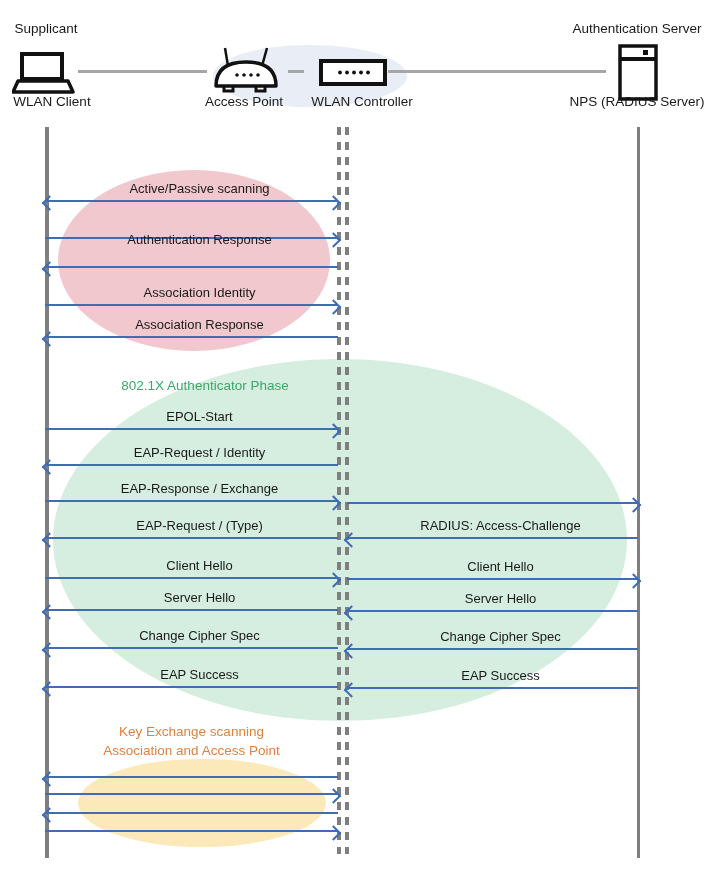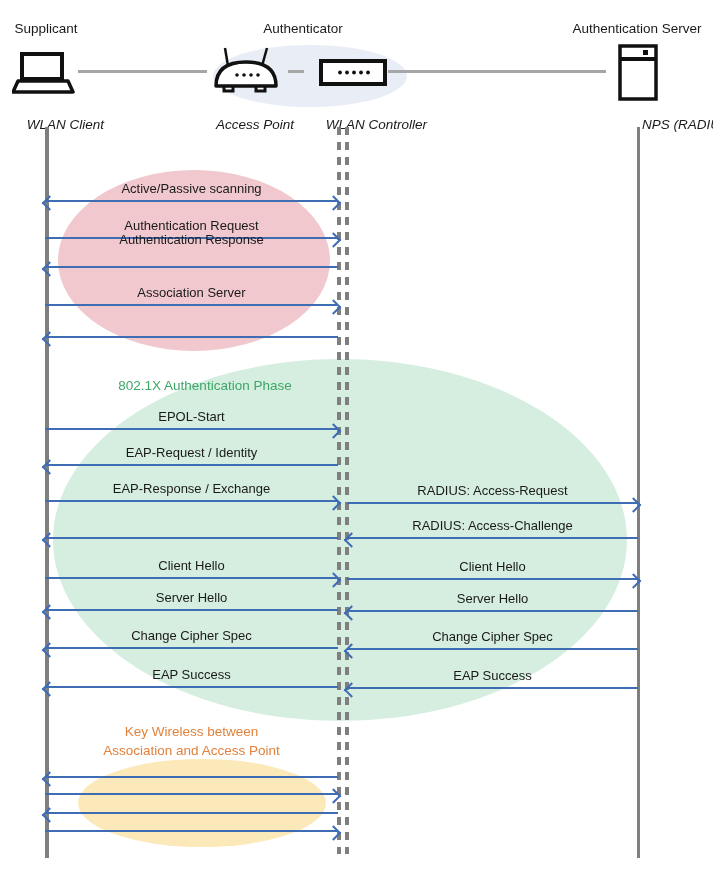--- a/index.html
+++ b/index.html
@@ -7,61 +7,60 @@
     --phase2-title:#3DA768; --phase2-ellipse:#D5EEDF;
     --phase3-title:#E0813C; --phase3-ellipse:#FCE9BA;
     --arrow:#3E6DB3; --lifeline:#7F7F7F; --connector:#A6A6A6;
     --authenticator-halo:#E9EDF6; --text:#1A1A1A;
   }
   html,body{margin:0;padding:0;background:#fff;}
   .canvas{position:relative;width:713px;height:875px;background:#fff;
           font-family:"Liberation Sans", sans-serif;color:var(--text);overflow:hidden;}
   .abs{position:absolute;}
   .hdr{position:absolute;top:20px;height:18px;font-size:13.5px;text-align:center;line-height:18px;}
-  .devlbl{position:absolute;top:116px;height:18px;font-size:13.5px;text-align:right;line-height:18px;font-style:italic;}
+  .devlbl{position:absolute;top:93px;height:18px;font-size:13.5px;text-align:center;line-height:18px;}
   .ellipse{position:absolute;border-radius:50%;}
   .halo{left:213px;top:45px;width:194px;height:62px;background:var(--authenticator-halo);}
   .e1{left:58px;top:170px;width:272px;height:181px;background:var(--phase1-ellipse);}
   .e2{left:53px;top:359px;width:574px;height:362px;background:var(--phase2-ellipse);}
   .e3{left:78px;top:759px;width:248px;height:88px;background:var(--phase3-ellipse);}
   .lifeline{position:absolute;top:127px;height:731px;background:var(--lifeline);}
   .ll-left{left:45px;width:4px;}
   .ll-right{left:637px;width:3px;}
   .dash{position:absolute;top:127px;height:727px;width:4px;
         background:repeating-linear-gradient(to bottom,var(--lifeline) 0 8px,transparent 8px 15px);}
   .d1{left:337px;} .d2{left:345px;}
   .connector{position:absolute;top:70px;height:3px;background:var(--connector);}
   .arrow{position:absolute;height:0;border-top:2px solid var(--arrow);}
   .span-l{left:45px;width:293px;}
   .span-r{left:347px;width:291px;}
   .h{position:absolute;width:9px;height:9px;top:1px;
      border-left:2px solid var(--arrow);border-bottom:2px solid var(--arrow);}
   .h.l{left:-1px;transform:translateY(-50%) rotate(45deg);}
   .h.r{right:-1px;transform:translateY(-50%) rotate(225deg);}
-  .lbl{position:absolute;height:16px;line-height:16px;font-size:13px;text-align:center;color:var(--text);white-space:nowrap;}
+  .lbl{position:absolute;height:16px;line-height:16px;font-size:13px;text-align:center;color:var(--text);white-space:nowrap;padding-left:8px;}
   .lbl-l{left:45px;width:293px;}
   .lbl-r{left:347px;width:291px;}
   .title{position:absolute;font-size:13.5px;text-align:center;line-height:17px;}
   .t1{left:45px;width:290px;top:147px;color:var(--phase1-title);}
   .t2{left:60px;width:290px;top:377px;color:var(--phase2-title);}
   .t3{left:45px;width:293px;top:722px;line-height:19px;color:var(--phase3-title);}
   svg{display:block;}
 </style>
 </head>
 <body>
 
 <div class="canvas">
 
   <div class="ellipse halo"></div>
   <div class="ellipse e1"></div>
   <div class="ellipse e2"></div>
   <div class="ellipse e3"></div>
 
   <div class="hdr" style="left:0;width:92px">Supplicant</div>
-  <div class="hdr" style="left:208px;width:190px">Authenticator</div>
   <div class="hdr" style="left:497px;width:280px">Authentication Server</div>
 
   <div class="connector" style="left:78px;width:129px"></div>
   <div class="connector" style="left:288px;width:16px"></div>
   <div class="connector" style="left:388px;width:218px"></div>
 
   <div class="abs" style="left:12px;top:52px">
     <svg width="64" height="44" viewBox="0 0 64 44">
       <rect x="10" y="2" width="40" height="25" fill="#fff" stroke="#111" stroke-width="4"></rect>
       <path d="M6 29 L56 29 L61 40 L1 40 Z" fill="#fff" stroke="#111" stroke-width="3.5" stroke-linejoin="round"></path>
@@ -108,56 +107,57 @@
   <div class="dash d2"></div>
   <div class="lifeline ll-right"></div>
 
 
   <div class="lbl lbl-l" style="top:181px">Active/Passive scanning</div>
   <div class="arrow span-l" style="top:200px">
       <i class="h l"></i>
       <i class="h r"></i>
     </div>
 
-  <div class="lbl lbl-l" style="top:218px">Authentication Request</div>
   <div class="arrow span-l" style="top:237px">
       <i class="h r"></i>
     </div>
 
   <div class="lbl lbl-l" style="top:232px">Authentication Response</div>
   <div class="arrow span-l" style="top:266px">
       <i class="h l"></i>
     </div>
 
-  <div class="lbl lbl-l" style="top:285px">Association Server</div>
+  <div class="lbl lbl-l" style="top:285px">Association Identity</div>
   <div class="arrow span-l" style="top:304px">
       <i class="h r"></i>
     </div>
 
+  <div class="lbl lbl-l" style="top:317px">Association Response</div>
   <div class="arrow span-l" style="top:336px">
       <i class="h l"></i>
     </div>
 
-  <div class="title t2">802.1X Authentication Phase</div>
+  <div class="title t2">802.1X Authenticator Phase</div>
 
   <div class="lbl lbl-l" style="top:409px">EPOL-Start</div>
   <div class="arrow span-l" style="top:428px">
       <i class="h r"></i>
     </div>
 
   <div class="lbl lbl-l" style="top:445px">EAP-Request / Identity</div>
   <div class="arrow span-l" style="top:464px">
       <i class="h l"></i>
     </div>
 
   <div class="lbl lbl-l" style="top:481px">EAP-Response / Exchange</div>
   <div class="arrow span-l" style="top:500px">
       <i class="h r"></i>
     </div>
 
+  <div class="lbl lbl-l" style="top:518px">EAP-Request / (Type)</div>
   <div class="arrow span-l" style="top:537px">
       <i class="h l"></i>
     </div>
 
   <div class="lbl lbl-l" style="top:558px">Client Hello</div>
   <div class="arrow span-l" style="top:577px">
       <i class="h r"></i>
     </div>
 
   <div class="lbl lbl-l" style="top:590px">Server Hello</div>
@@ -168,21 +168,20 @@
   <div class="lbl lbl-l" style="top:628px">Change Cipher Spec</div>
   <div class="arrow span-l" style="top:647px">
       <i class="h l"></i>
     </div>
 
   <div class="lbl lbl-l" style="top:667px">EAP Success</div>
   <div class="arrow span-l" style="top:686px">
       <i class="h l"></i>
     </div>
 
-  <div class="lbl lbl-r" style="top:483px">RADIUS: Access-Request</div>
   <div class="arrow span-r" style="top:502px">
       <i class="h r"></i>
     </div>
 
   <div class="lbl lbl-r" style="top:518px">RADIUS: Access-Challenge</div>
   <div class="arrow span-r" style="top:537px">
       <i class="h l"></i>
     </div>
 
   <div class="lbl lbl-r" style="top:559px">Client Hello</div>
@@ -199,21 +198,21 @@
   <div class="arrow span-r" style="top:648px">
       <i class="h l"></i>
     </div>
 
   <div class="lbl lbl-r" style="top:668px">EAP Success</div>
   <div class="arrow span-r" style="top:687px">
       <i class="h l"></i>
     </div>
 
   <div class="title t3">
-    <div>Key Wireless between</div>
+    <div>Key Exchange scanning</div>
     <div>Association and Access Point</div>
   </div>
 
   <div class="arrow span-l" style="top:776px">
       <i class="h l"></i>
     </div>
   <div class="arrow span-l" style="top:793px">
       <i class="h r"></i>
     </div>
   <div class="arrow span-l" style="top:812px">

